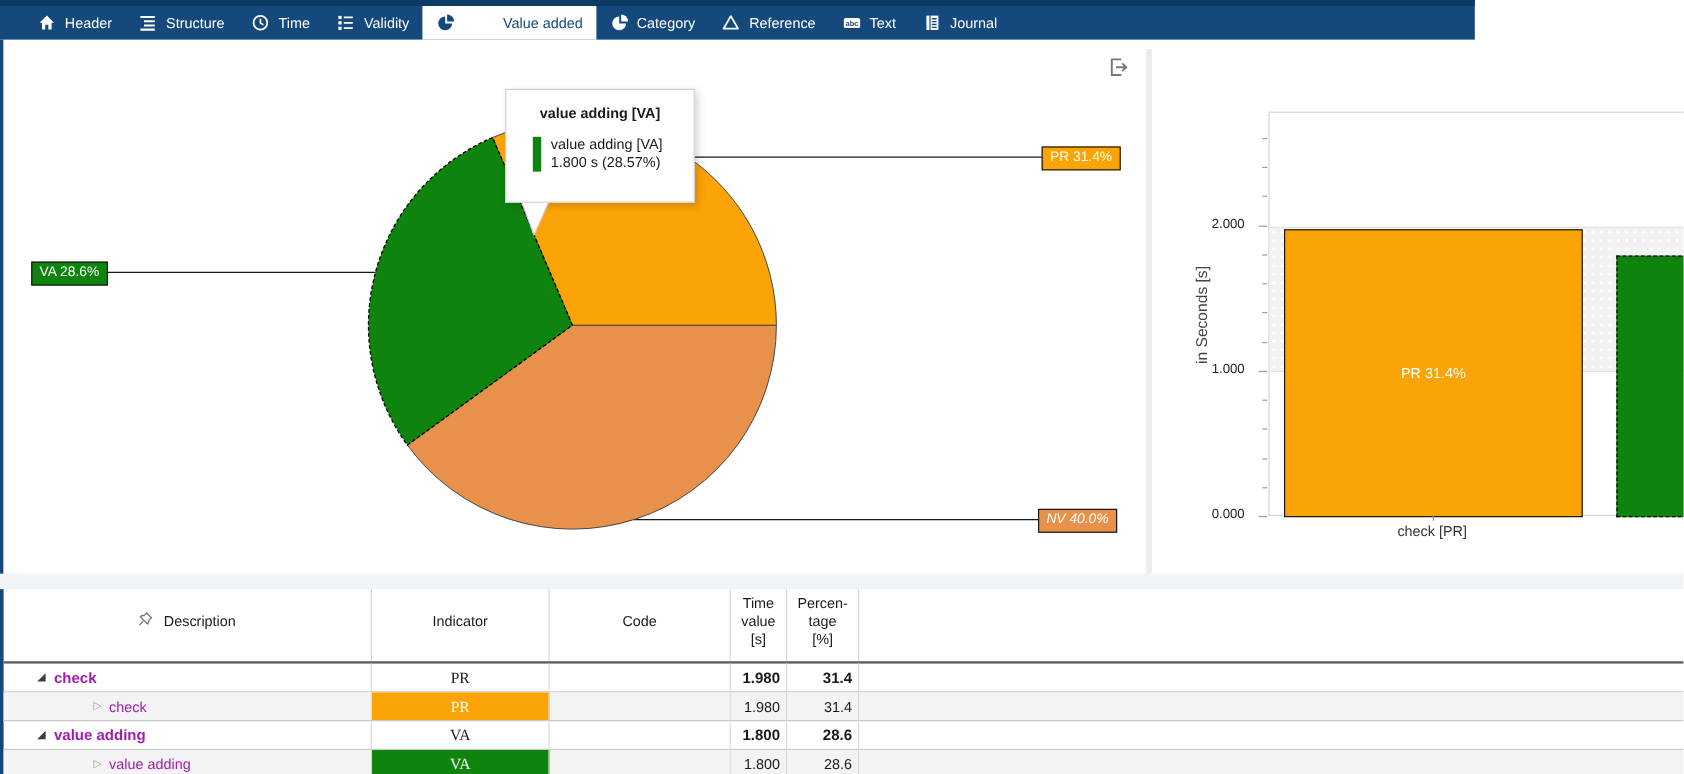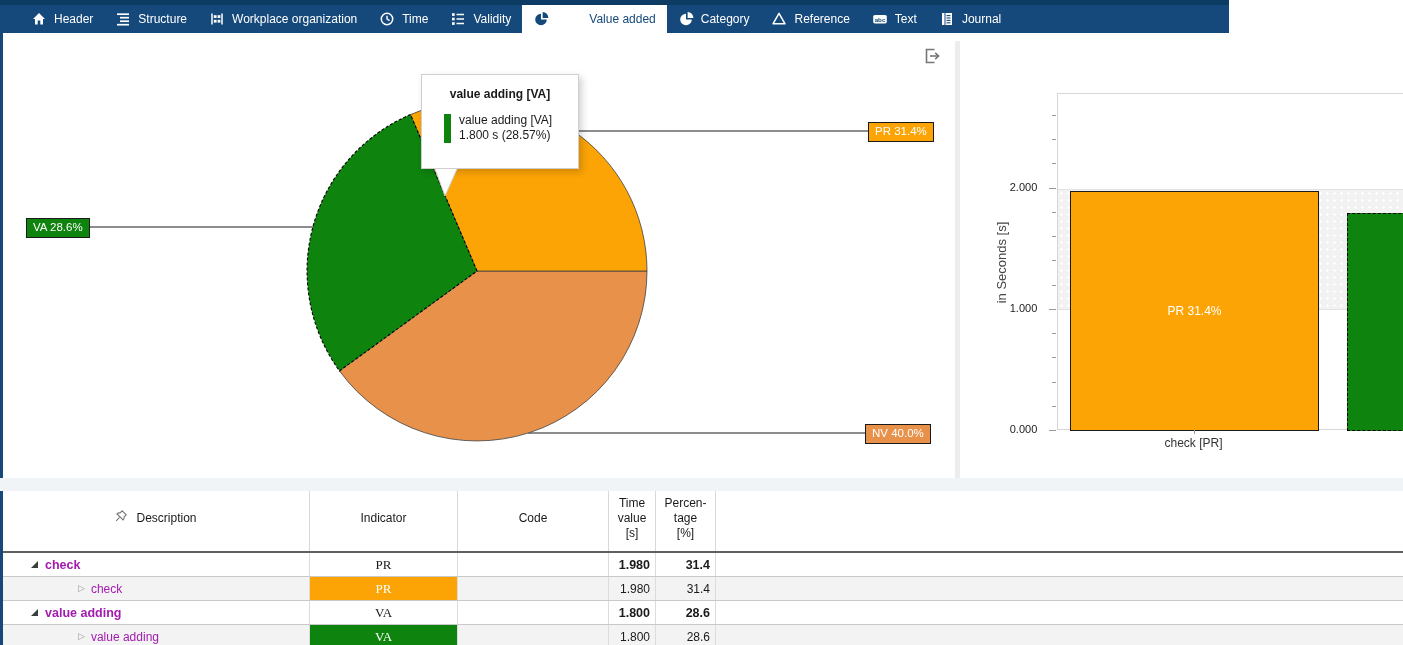--- a/index.html
+++ b/index.html
@@ -96,34 +96,20 @@
             <path d="M5 10.2 H14"></path>
             <path d="M2 13.7 H14"></path>
           </g>
         </svg>
       </span>
       <span>Structure</span>
     </div>
     <div class="tab">
       <span class="icon">
         <svg width="16" height="16" viewBox="0 0 16 16">
-          <path d="M3 2.5 V13.5 M13 2.5 V13.5" stroke="#fff" stroke-width="1.5"></path>
-          <g fill="#fff">
-            <rect x="4.8" y="4.2" width="2.8" height="2.8"></rect>
-            <rect x="8.6" y="4.2" width="2.8" height="2.8"></rect>
-            <rect x="4.8" y="8.8" width="2.8" height="2.8"></rect>
-            <rect x="8.6" y="8.8" width="2.8" height="2.8"></rect>
-          </g>
-        </svg>
-      </span>
-      <span>Workplace organization</span>
-    </div>
-    <div class="tab">
-      <span class="icon">
-        <svg width="16" height="16" viewBox="0 0 16 16">
           <circle cx="8" cy="8" r="5.7" fill="none" stroke="#fff" stroke-width="1.5"></circle>
           <path d="M8 4.7 V8 L10.5 9.7" fill="none" stroke="#fff" stroke-width="1.4"></path>
         </svg>
       </span>
       <span>Time</span>
     </div>
     <div class="tab">
       <span class="icon">
         <svg width="16" height="16" viewBox="0 0 16 16">
           <g stroke="#fff" stroke-width="1.5">
@@ -223,21 +209,21 @@
           <div>1.800 s (28.57%)</div>
         </div>
       </div>
     </div>
     <svg id="tooltip-pointer" width="30" height="32" viewBox="0 0 30 32">
       <path d="M2 2 L24 2 L12 29 Z" fill="#fff"></path>
       <path d="M2 2 L12 29 M24 2 L12 29" stroke="#CFCFCF" stroke-width="1" fill="none"></path>
     </svg>
   <div class="callout" style="left: 865px; top: 89px; background: rgb(252, 164, 5);">PR 31.4%</div>
       <div class="callout" style="left: 23px; top: 185px; background: rgb(14, 131, 14);">VA 28.6%</div>
-      <div class="callout" style="left: 862px; top: 391px; background: rgb(232, 145, 74);">NV 40.0%</div>
+      <div class="callout" style="left: 862px; top: 391px; background: rgb(232, 145, 74); font-style: italic;">NV 40.0%</div>
     </div>
 
   <div id="panel-divider"></div>
 
   <div id="bar-panel">
     <div id="ylabel">in Seconds [s]</div>
     <div id="plot">
       <div id="band" style="top: 94.6px; height: 121.2px;"></div>
     <div class="bar" style="left: 12px; width: 249px; top: 97px; height: 240px; background: rgb(252, 164, 5); border: 1px solid rgb(26, 26, 26);">PR 31.4%</div>
         <div class="bar" style="left: 289px; width: 80px; top: 118.8px; height: 218.2px; background: rgb(14, 131, 14); border: 1px dashed rgb(0, 0, 0);"></div>

